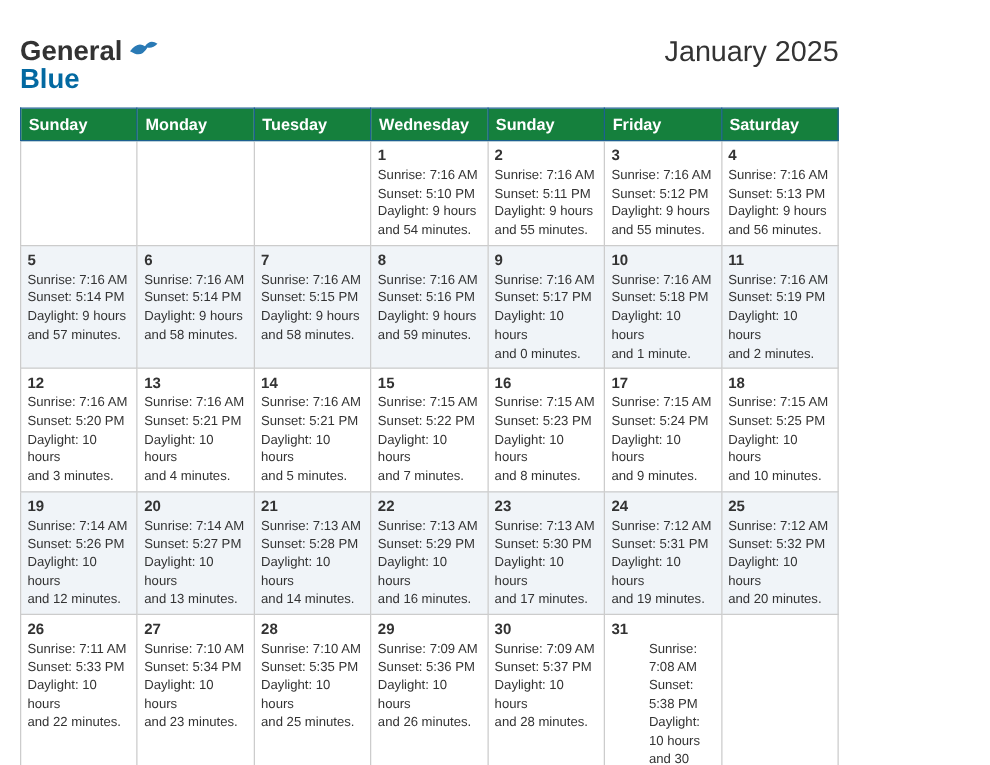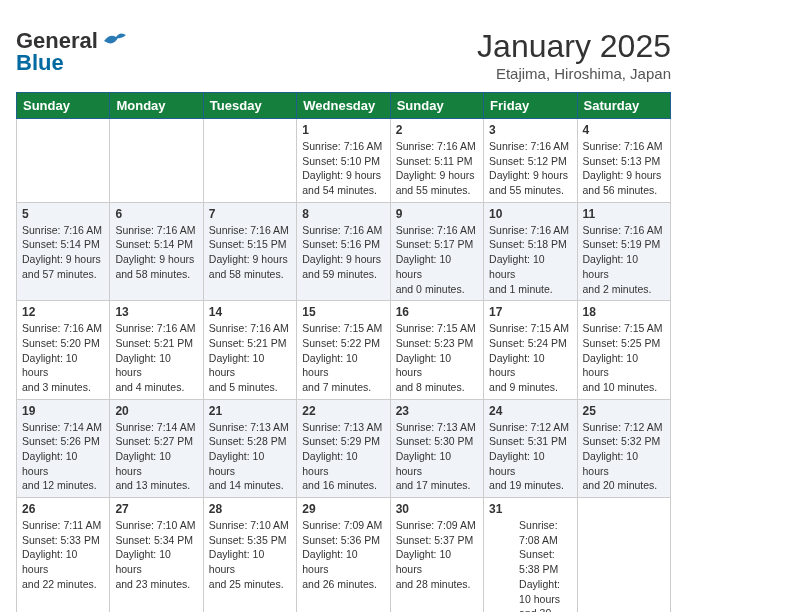--- a/index.html
+++ b/index.html
@@ -21,21 +21,21 @@
     }
     .logo {
       display: flex;
       flex-direction: column;
       align-items: flex-start;
     }
     .title-block {
       text-align: right;
     }
     .title-block h1 {
-      font-size: 32px;
+      font-size: 23px;
       font-weight: normal;
       color: #333;
     }
     .title-block h2 {
       font-size: 15px;
       font-weight: normal;
       color: #555;
     }
     .calendar {
       width: 100%;
@@ -87,21 +87,20 @@
       <div style="display:flex; align-items:center; gap:2px;">
         <span style="font-size:22px; font-weight:bold; color:#333;">General</span>
         <svg width="26" height="20" viewBox="0 0 26 20" style="margin-left:2px;">
           <path d="M2 10 Q8 2 14 6 Q18 0 24 4 Q20 8 16 7 Q12 14 6 12 Z" fill="#2a7ab5"></path>
         </svg>
       </div>
       <span style="font-size:22px; font-weight:bold; color:#0369a1; margin-top:-4px;">Blue</span>
     </div>
     <div class="title-block">
       <h1>January 2025</h1>
-      <h2>Etajima, Hiroshima, Japan</h2>
     </div>
   </div>
 
   <table class="calendar">
     <thead>
       <tr>
         <th>Sunday</th>
         <th>Monday</th>
         <th>Tuesday</th>
         <th>Wednesday</th>

